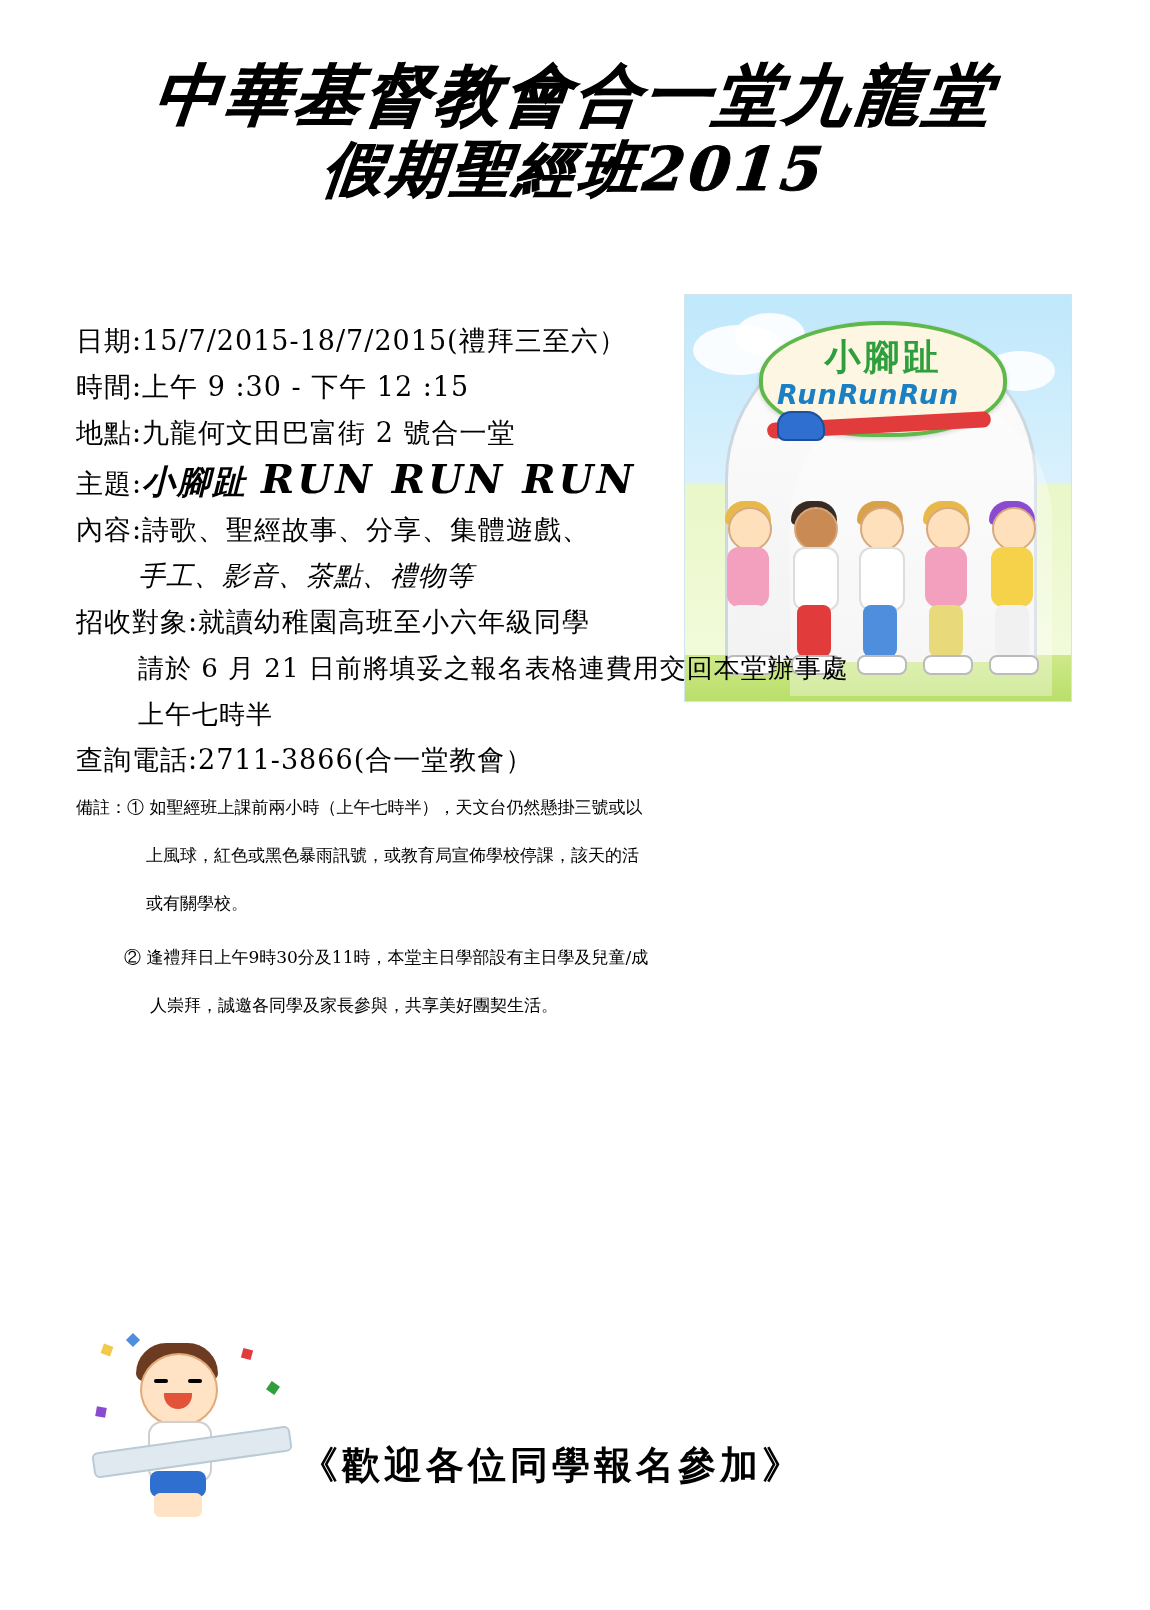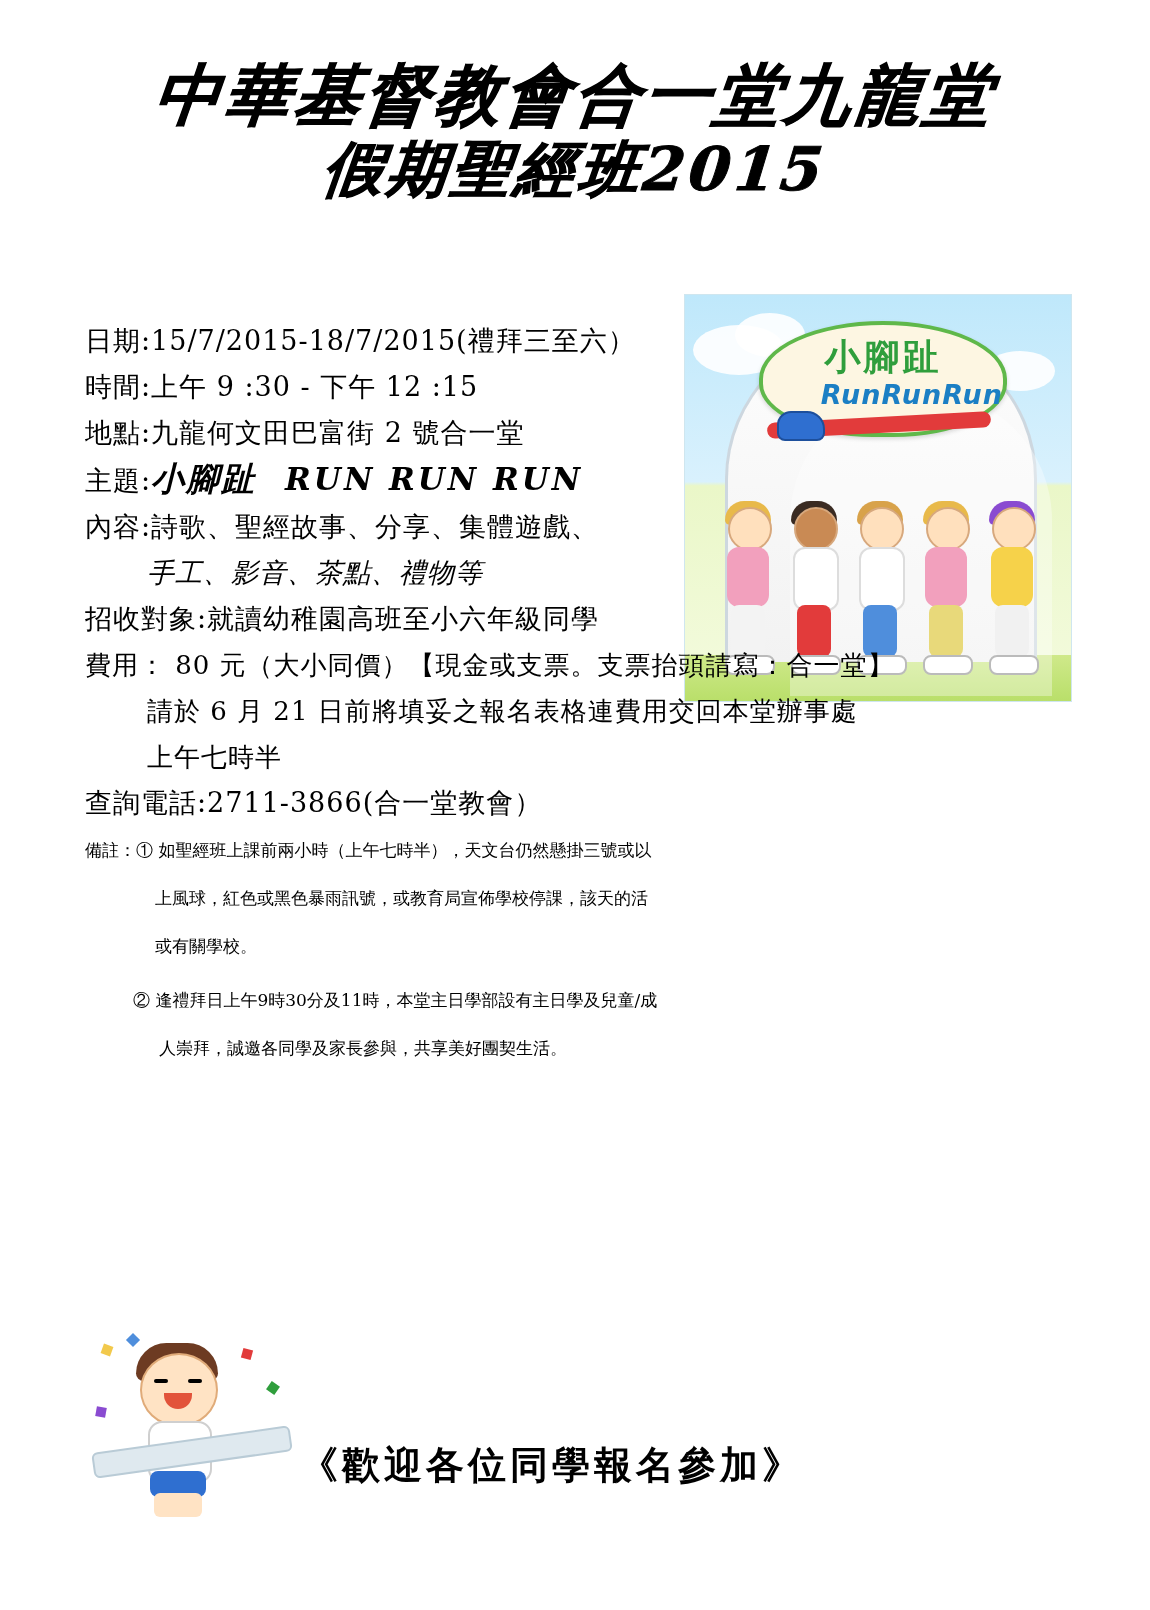--- a/index.html
+++ b/index.html
@@ -41,46 +41,46 @@
   .title-line-2 {
     font-size: 60px;
     line-height: 70px;
     transform: skewX(-6deg);
     margin-top: 2px;
   }
 
   
   .body-text {
     position: absolute;
-    left: 85px;
+    left: 76px;
     top: 318px;
     width: 1010px;
   }
   .line {
     font-size: 27px;
     line-height: 46px;
     white-space: nowrap;
     letter-spacing: 1px;
   }
   .indent-1 { padding-left: 62px; font-style: italic; }
   .indent-2 { padding-left: 62px; }
   .narrow { width: 600px; white-space: normal; }
 
   .theme-big {
     font-size: 33px;
     font-weight: bold;
     font-style: italic;
     letter-spacing: 2px;
   }
   .theme-latin {
-    font-size: 31px;
+    font-size: 40px;
     font-weight: bold;
     font-style: italic;
     letter-spacing: 3px;
-    margin-left: 29px;
+    margin-left: 14px;
   }
   .parent-note {
     font-size: 30px;
     font-weight: bold;
     font-style: italic;
     padding-left: 135px;
     line-height: 60px;
     letter-spacing: 1px;
   }
   .fee-line { font-size: 26px; }
@@ -149,23 +149,23 @@
     text-align: center;
     font-size: 36px;
     font-weight: bold;
     color: #2f9e3c;
     letter-spacing: 3px;
     font-family: "DejaVu Sans", "Liberation Sans", sans-serif;
   }
   .banner-en {
     position: absolute;
     top: 54px;
-    left: 0;
+    left: 14px;
     width: 100%;
-    text-align: right;
+    text-align: left;
     font-size: 27px;
     font-weight: bold;
     font-style: italic;
     color: #1b7fc4;
     font-family: "DejaVu Sans", "Liberation Sans", sans-serif;
     letter-spacing: 1px;
   }
   .ribbon {
     position: absolute;
     left: 82px;
@@ -390,21 +390,20 @@
 
   <div class="line narrow">
     <span>主題:</span><span class="theme-big">小腳趾</span><span class="theme-latin">RUN RUN RUN</span>
   </div>
 
   <div class="line narrow">內容:詩歌、聖經故事、分享、集體遊戲、</div>
   <div class="line narrow indent-1">手工、影音、茶點、禮物等</div>
   <div class="line narrow">招收對象:就讀幼稚園高班至小六年級同學</div>
 
 
-  <div class="line fee-line">費用： 80 元（大小同價）【現金或支票。支票抬頭請寫：合一堂】</div>
   <div class="line fee-line indent-2">請於 6 月 21 日前將填妥之報名表格連費用交回本堂辦事處</div>
   <div class="line fee-line indent-2">上午七時半</div>
 
   <div class="line">查詢電話:2711-3866(合一堂教會）</div>
 
   <div class="note-body">
     <span>備註：</span><span>①</span>&nbsp;<span>如聖經班上課前兩小時（上午七時半），天文台仍然懸掛三號或以</span>
   </div>
   <div class="note-body note-indent">上風球，紅色或黑色暴雨訊號，或教育局宣佈學校停課，該天的活</div>
   <div class="note-body note-indent">或有關學校。</div>

